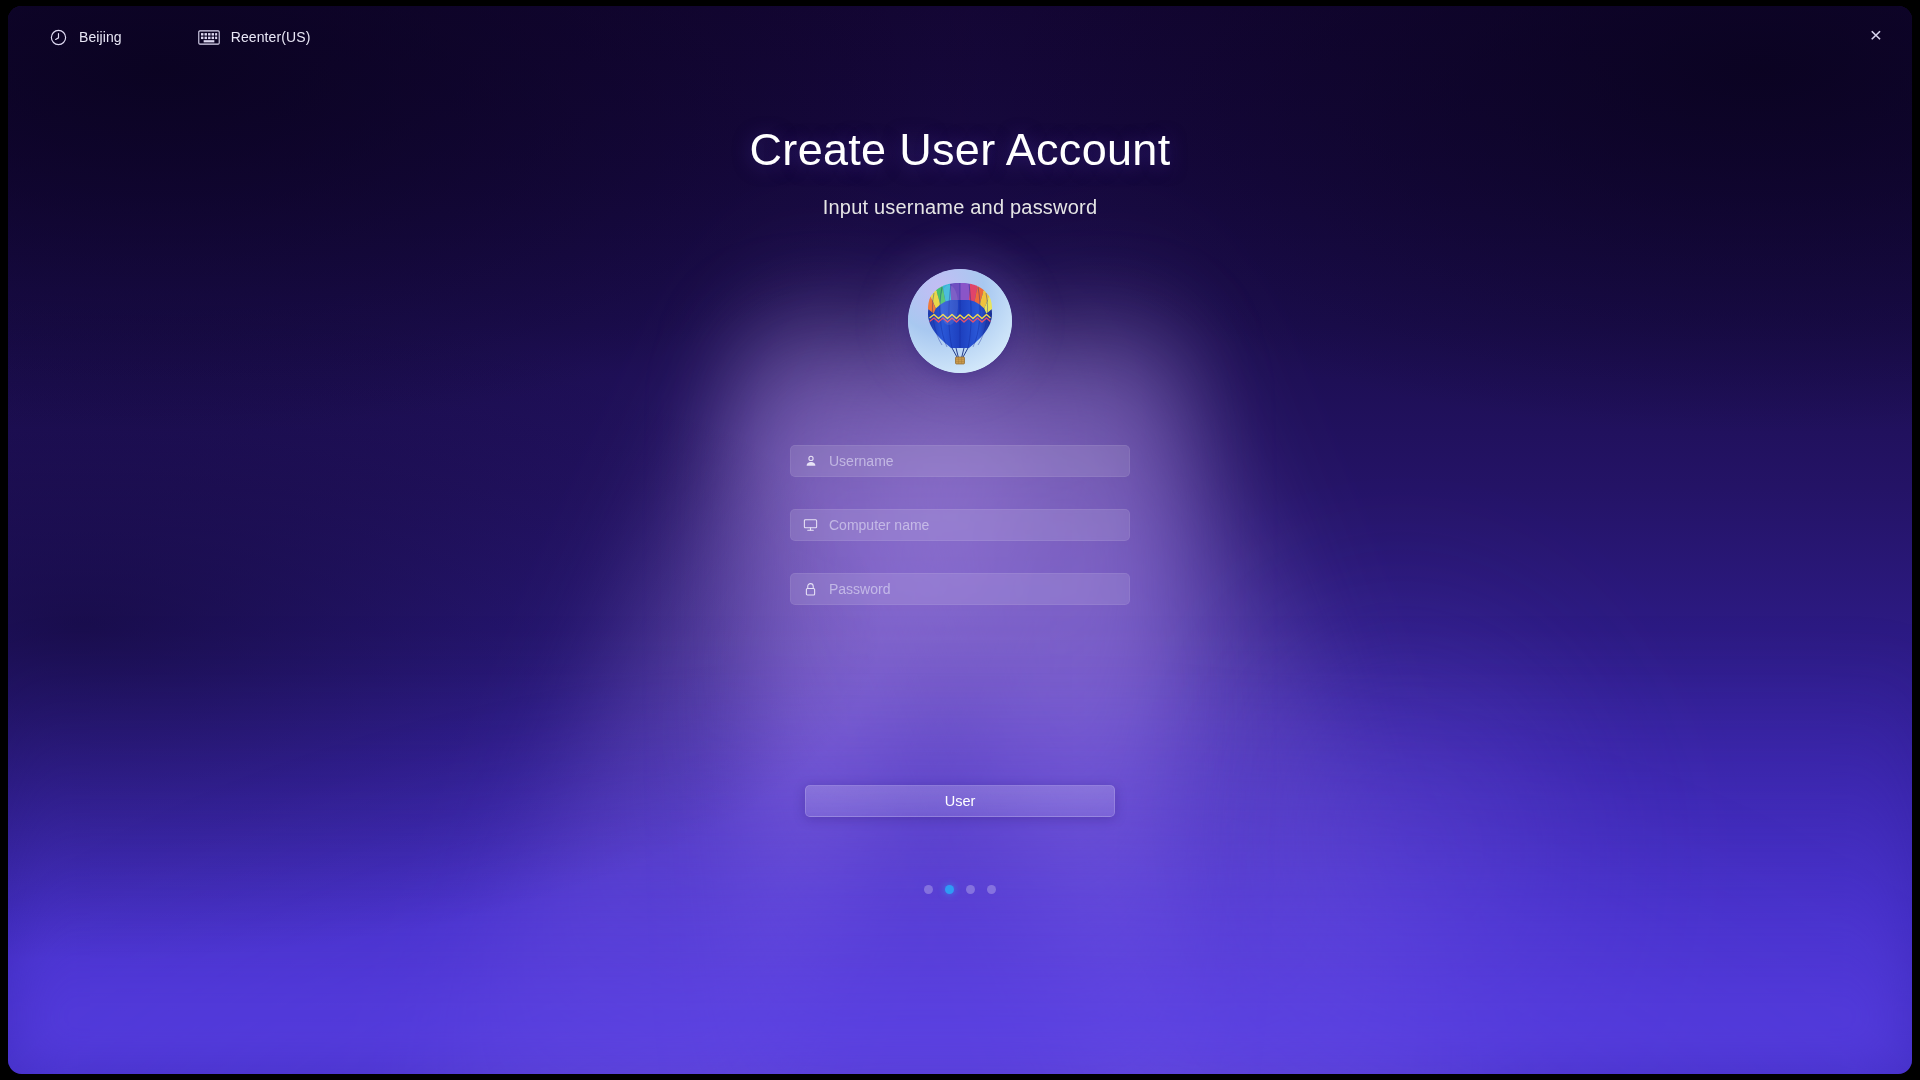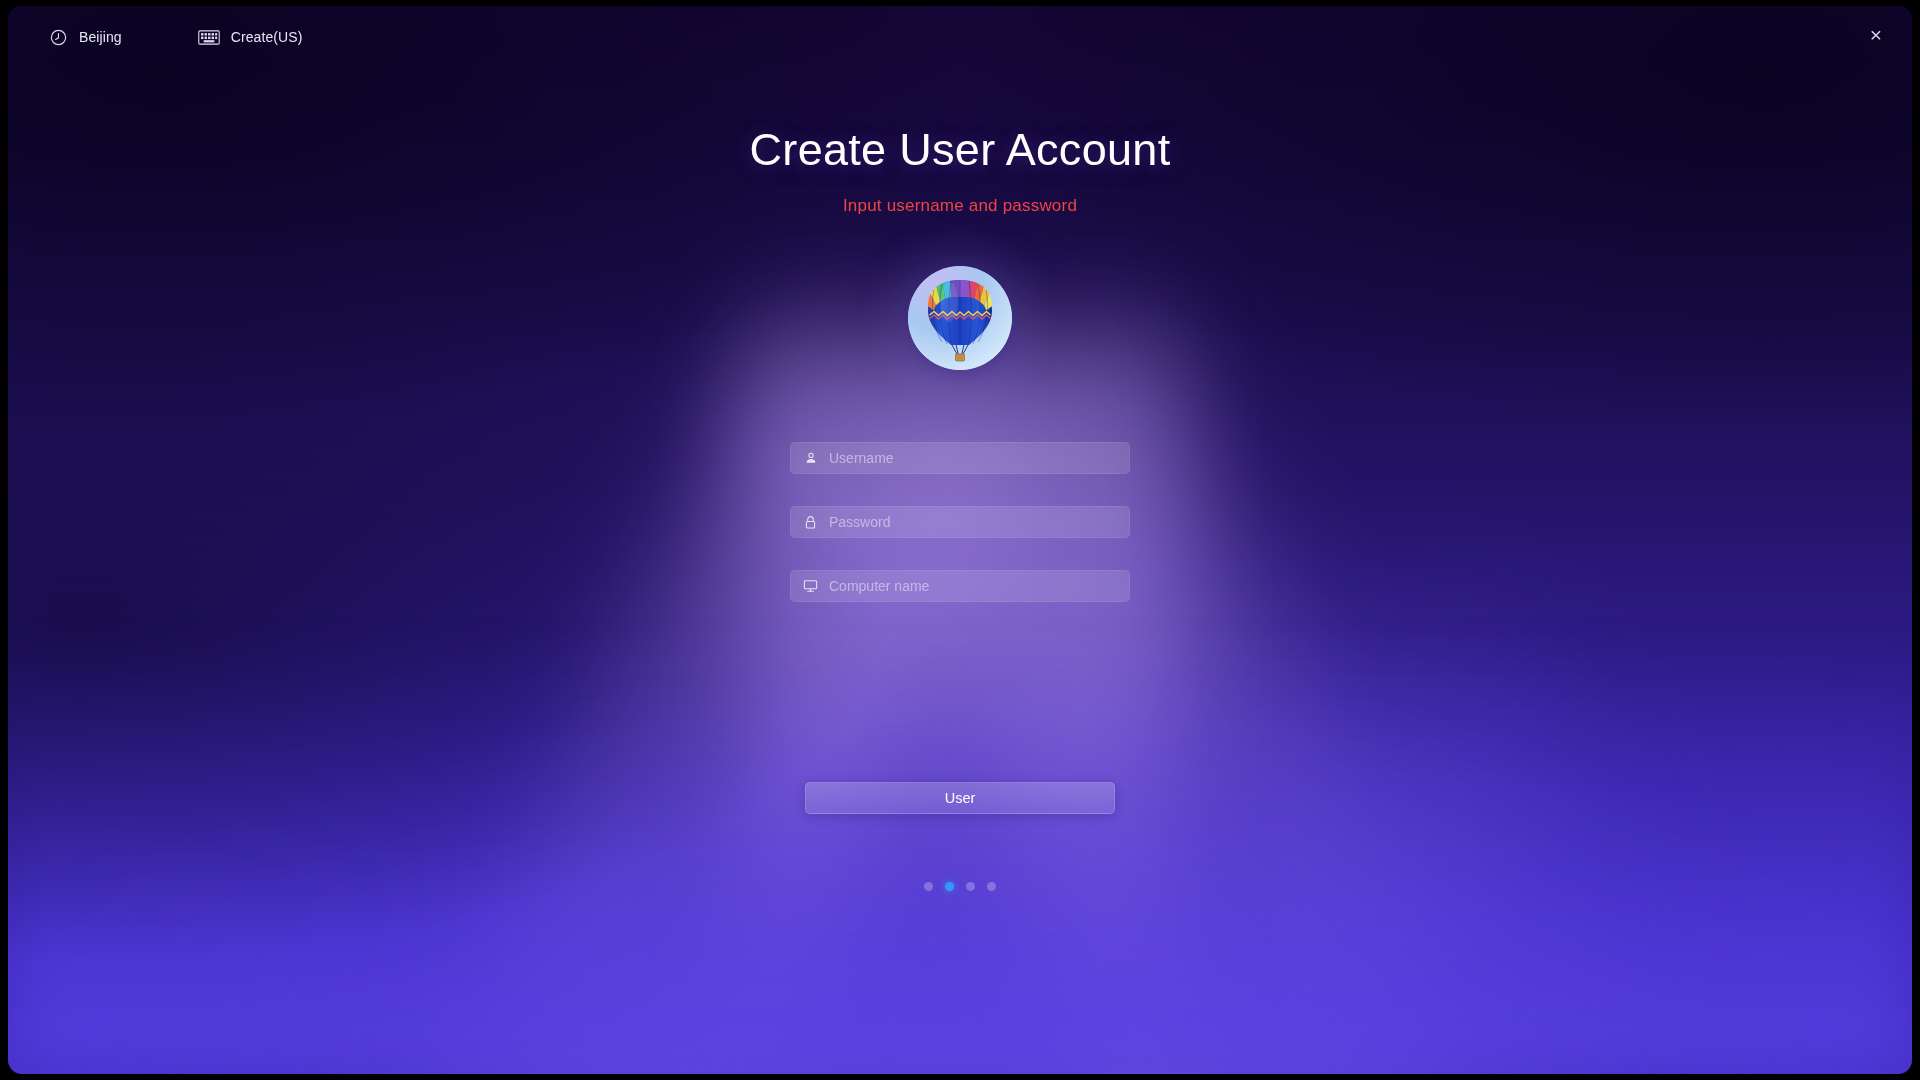--- a/index.html
+++ b/index.html
@@ -214,22 +214,22 @@
     margin-top: 118px;
     color: #ffffff;
     font-size: 45px;
     font-weight: 400;
     letter-spacing: 0.3px;
     text-shadow: 0 2px 18px rgba(90,60,190,0.5);
   }
 
   #page-subtitle {
     margin-top: 20px;
-    color: #ef4444;
-    font-size: 17px;
+    color: #e5e5e5;
+    font-size: 20px;
     letter-spacing: 0.2px;
   }
 
   
   #avatar-wrap {
     margin-top: 50px;
     width: 104px;
     height: 104px;
     position: relative;
   }
@@ -372,21 +372,21 @@
           <rect x="17.3" y="4.4" width="3.1" height="3.1" fill="#ded9f2" stroke="none"></rect>
           <rect x="21.8" y="4.4" width="2.6" height="3.1" fill="#ded9f2" stroke="none"></rect>
           <rect x="3.8" y="8.9" width="3.1" height="3.1" fill="#ded9f2" stroke="none"></rect>
           <rect x="8.3" y="8.9" width="3.1" height="3.1" fill="#ded9f2" stroke="none"></rect>
           <rect x="12.8" y="8.9" width="3.1" height="3.1" fill="#ded9f2" stroke="none"></rect>
           <rect x="17.3" y="8.9" width="3.1" height="3.1" fill="#ded9f2" stroke="none"></rect>
           <rect x="21.8" y="8.9" width="2.6" height="3.1" fill="#ded9f2" stroke="none"></rect>
           <rect x="7.2" y="13.4" width="13.6" height="2.8" fill="#ded9f2" stroke="none"></rect>
         </svg>
       </span>
-      <span class="tb-label">Create(US)</span>
+      <span class="tb-label">Reenter(US)</span>
     </div>
 
     <div id="close-btn">
       <span class="x">×</span>
     </div>
   </div>
 
   <div id="content">
 
     <div id="page-title">Create User Account</div>
@@ -469,39 +469,39 @@
           <svg width="14" height="14" viewBox="0 0 24 24" fill="none" stroke="#f0edfb" stroke-width="1.8" stroke-linecap="round">
             <circle cx="12" cy="7.5" r="3.6"></circle>
             <path d="M4.5 20 C4.5 15.8 7.8 13.6 12 13.6 C16.2 13.6 19.5 15.8 19.5 20 Z" fill="#f0edfb" stroke="none"></path>
           </svg>
         </span>
         <input class="field-input" type="text" placeholder="Username" style="">
       </div>
 
       <div class="field">
         <span class="field-icon">
-          <svg width="13" height="15" viewBox="0 0 20 24" fill="none" stroke="#f0edfb" stroke-width="1.7" stroke-linecap="round">
-            <path d="M5.6 10.5 L5.6 7.2 C5.6 4.6 7.6 2.6 10 2.6 C12.4 2.6 14.4 4.6 14.4 7.2 L14.4 10.5"></path>
-            <rect x="3.4" y="10.5" width="13.2" height="10.2" rx="1.6"></rect>
-          </svg>
-        </span>
-        <input class="field-input" type="password" placeholder="Password" style="">
-      </div>
-
-      <div class="field">
-        <span class="field-icon">
           <svg width="15" height="14" viewBox="0 0 24 22" fill="none" stroke="#f0edfb" stroke-width="1.7" stroke-linecap="round" stroke-linejoin="round">
             <rect x="2.2" y="2.5" width="19.6" height="13" rx="1.6"></rect>
             <path d="M12 15.5 L12 19"></path>
             <path d="M7.5 19.4 L16.5 19.4"></path>
           </svg>
         </span>
         <input class="field-input" type="text" placeholder="Computer name" style="">
       </div>
 
+      <div class="field">
+        <span class="field-icon">
+          <svg width="13" height="15" viewBox="0 0 20 24" fill="none" stroke="#f0edfb" stroke-width="1.7" stroke-linecap="round">
+            <path d="M5.6 10.5 L5.6 7.2 C5.6 4.6 7.6 2.6 10 2.6 C12.4 2.6 14.4 4.6 14.4 7.2 L14.4 10.5"></path>
+            <rect x="3.4" y="10.5" width="13.2" height="10.2" rx="1.6"></rect>
+          </svg>
+        </span>
+        <input class="field-input" type="password" placeholder="Password" style="">
+      </div>
+
     </div>
 
     <button id="next-btn">User</button>
 
     <div id="dots">
       <span class="dot"></span>
       <span class="dot active"></span>
       <span class="dot"></span>
       <span class="dot"></span>
     </div>

